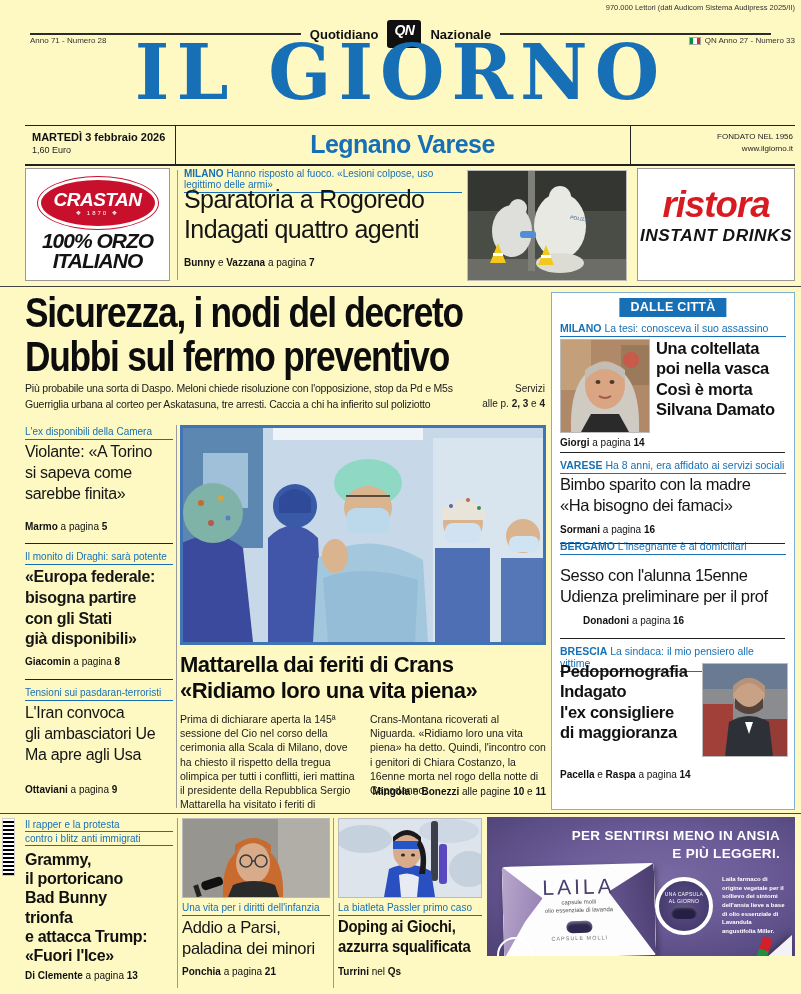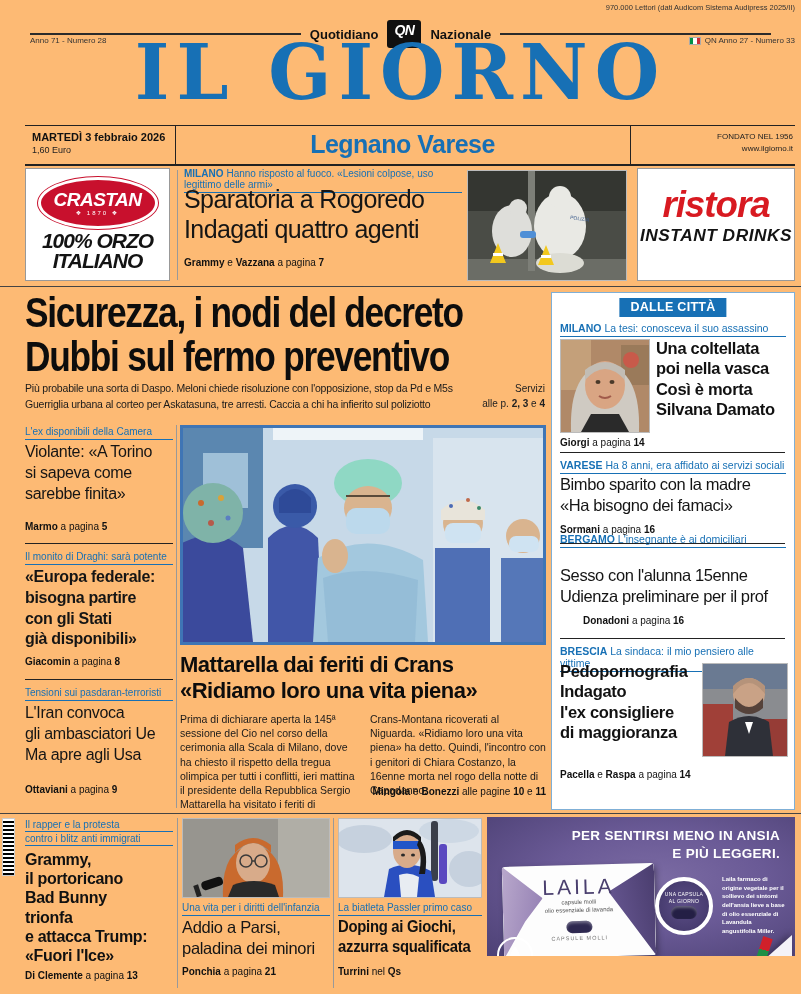--- a/index.html
+++ b/index.html
@@ -1,17 +1,17 @@
 <!DOCTYPE html>
 <html><head>
 <meta charset="utf-8">
 <style>
   * { margin:0; padding:0; box-sizing:border-box; }
   body { background:#e9e9e9; font-family:"Liberation Sans", sans-serif; }
-  .page { position:relative; width:801px; height:994px; background:#fdba74; margin:0 auto; overflow:hidden; color:#111; }
+  .page { position:relative; width:801px; height:994px; background:#fef9c3; margin:0 auto; overflow:hidden; color:#111; }
   .abs { position:absolute; }
   .pre { white-space:pre-line; }
   .seg-bold { font-weight:700; }
 
   
   .readers { top:3px; right:6px; font-size:7.5px; color:#333; }
   .qnrow { top:20px; left:30px; right:30px; display:flex; align-items:center; gap:9px; }
   .qnrule { flex:1; height:2px; background:#2b2b2b; }
   .qnword { font-size:13px; font-weight:700; color:#111; }
   .qnlogo { background:#101010; color:#fff; font-weight:700; font-style:italic; font-size:14px; padding:2px 7px 10px; border-radius:3px; letter-spacing:-0.5px; }
@@ -150,21 +150,21 @@
     <div class="crastan-l1">100% ORZO</div>
     <div class="crastan-l2">ITALIANO</div>
   </div>
   <div class="abs band-v1"></div>
 
   <div class="abs ts-kicker">
     <span class="city">MILANO</span><span>Hanno risposto al fuoco. «Lesioni colpose, uso legittimo delle armi»</span>
   </div>
   <div class="abs ts-headline pre">Sparatoria a Rogoredo
 Indagati quattro agenti</div>
-  <div class="abs ts-byline"><span class="seg-bold">Grammy</span><span> e </span><span class="seg-bold">Vazzana</span><span> a pagina </span><span class="seg-bold">7</span></div>
+  <div class="abs ts-byline"><span class="seg-bold">Bunny</span><span> e </span><span class="seg-bold">Vazzana</span><span> a pagina </span><span class="seg-bold">7</span></div>
 
   <div class="abs photo-frame rogoredo">
     <svg width="158" height="109" viewBox="0 0 158 109">
       <rect width="158" height="109" fill="#4a4c46"></rect>
       <rect width="158" height="40" fill="#343631"></rect>
       <rect y="88" width="158" height="21" fill="#6b6d66"></rect>
       <rect x="60" y="0" width="7" height="100" fill="#7d7f78"></rect>
       <ellipse cx="92" cy="55" rx="26" ry="33" fill="#e9e9e4"></ellipse>
       <circle cx="92" cy="26" r="11" fill="#e9e9e4"></circle>
       <ellipse cx="92" cy="92" rx="24" ry="10" fill="#dcdcd4"></ellipse>
@@ -287,21 +287,21 @@
     <div class="abs divider dc-div" style="top:159px"></div>
 
     <div class="abs dc-kicker" style="top:166px">
       <span class="city">VARESE</span><span>Ha 8 anni, era affidato ai servizi sociali</span>
     </div>
     <div class="abs dc-headline-r pre" style="top:181px; left:8px; width:230px;">Bimbo sparito con la madre
 «Ha bisogno dei famaci»</div>
     <div class="abs byline" style="top:231px; left:8px;"><span class="seg-bold">Sormani</span><span> a pagina </span><span class="seg-bold">16</span></div>
     <div class="abs divider dc-div" style="top:250px"></div>
 
-    <div class="abs dc-kicker" style="top:240px">
+    <div class="abs dc-kicker" style="top:247px">
       <span class="city">BERGAMO</span><span>L'insegnante è ai domiciliari</span>
     </div>
     <div class="abs dc-headline-r pre" style="top:272px; left:8px; width:232px;">Sesso con l'alunna 15enne
 Udienza preliminare per il prof</div>
     <div class="abs byline" style="top:322px; left:8px;padding-left:23px;"><span class="seg-bold">Donadoni</span><span> a pagina </span><span class="seg-bold">16</span></div>
     <div class="abs divider dc-div" style="top:345px"></div>
 
     <div class="abs dc-kicker" style="top:352px">
       <span class="city">BRESCIA</span><span>La sindaca: il mio pensiero alle vittime</span>
     </div>

